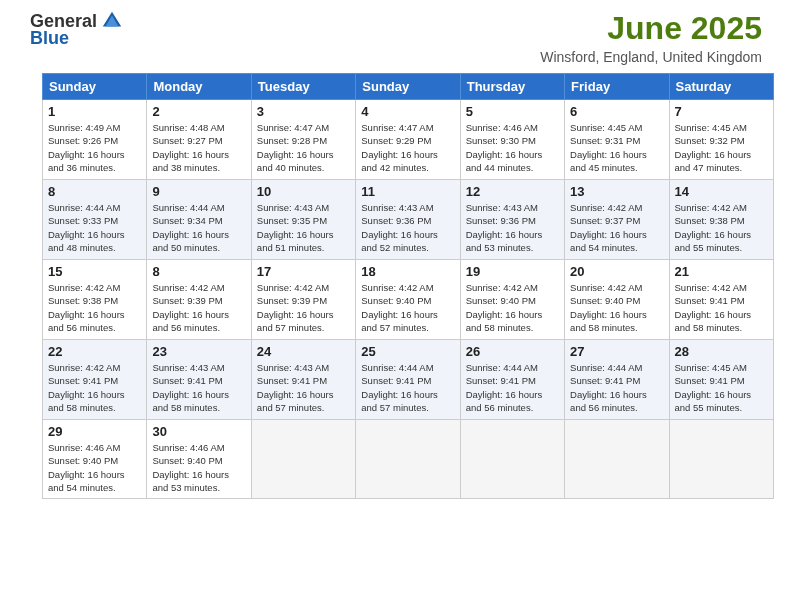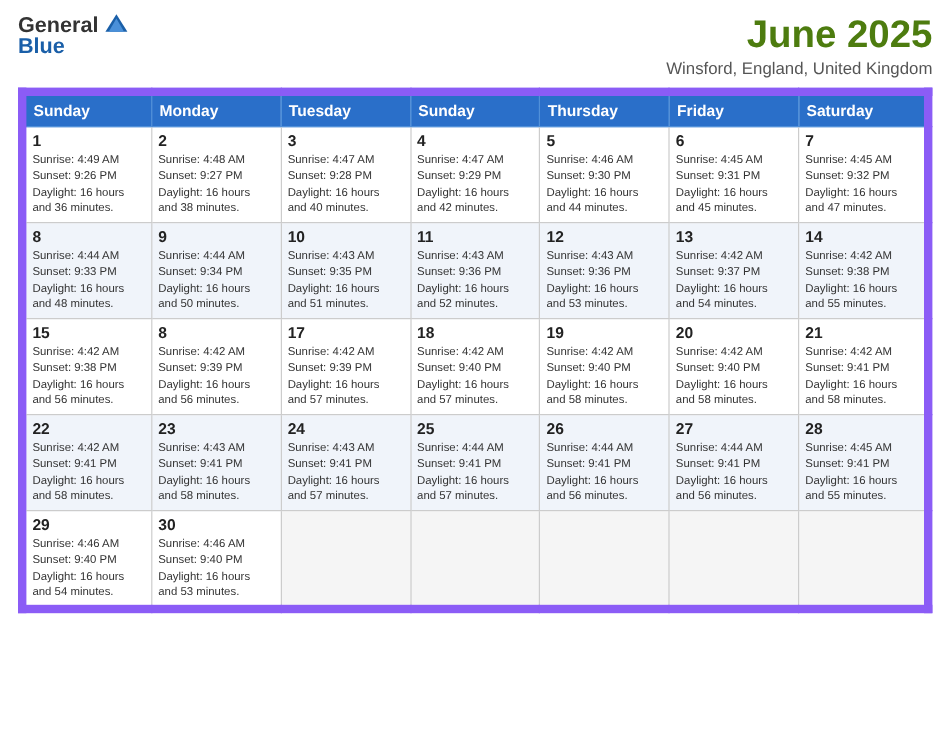--- a/index.html
+++ b/index.html
@@ -7,21 +7,21 @@
       font-family: Arial, sans-serif;
       background: #fff;
       width: 792px;
       height: 612px;
       overflow: hidden;
     }
     .page {
       width: 792px;
       height: 489px;
       background: #fff;
-      padding: 10px 15px;
+      padding: 10px 30px;
     }
     .header {
       display: flex;
       justify-content: space-between;
       align-items: flex-start;
       margin-bottom: 8px;
     }
     .logo {
       display: flex;
       flex-direction: column;
@@ -46,21 +46,22 @@
       color: #4d7c0f;
     }
     .location {
       font-size: 14px;
       color: #555;
       margin-top: 2px;
     }
     .calendar {
       width: 100%;
       border-collapse: collapse;
-      border: 7px solid #8b5cf6;
+      border: 1px solid #8b5cf6;
+      margin-left: 12px;
     }
     .calendar th {
       background: #2a6fc9;
       color: #fff;
       font-size: 13px;
       font-weight: bold;
       padding: 5px 6px;
       text-align: left;
       border: 1px solid #5090d9;
     }

